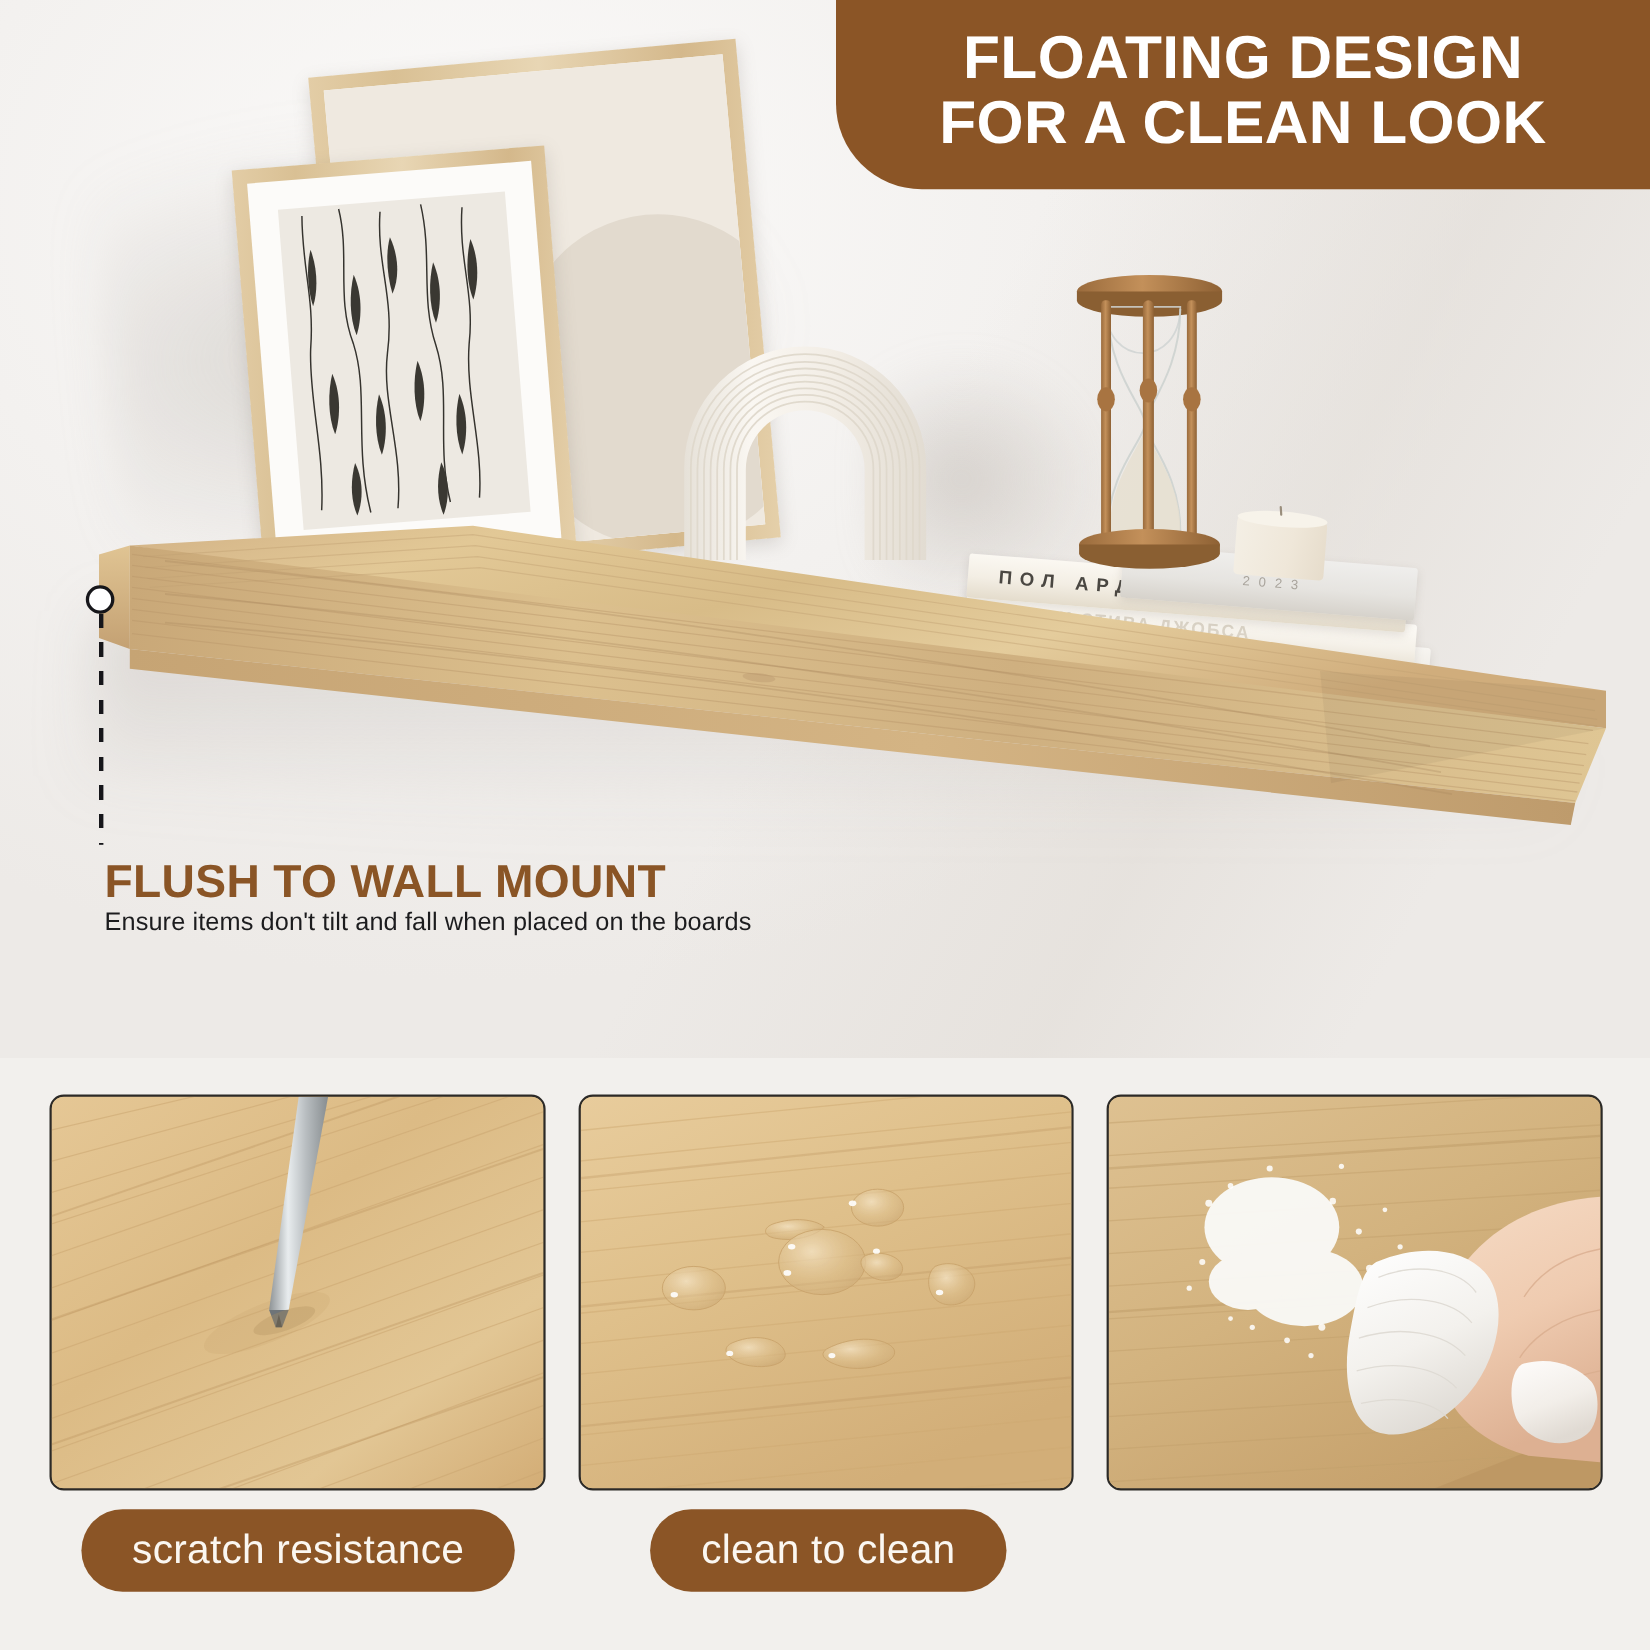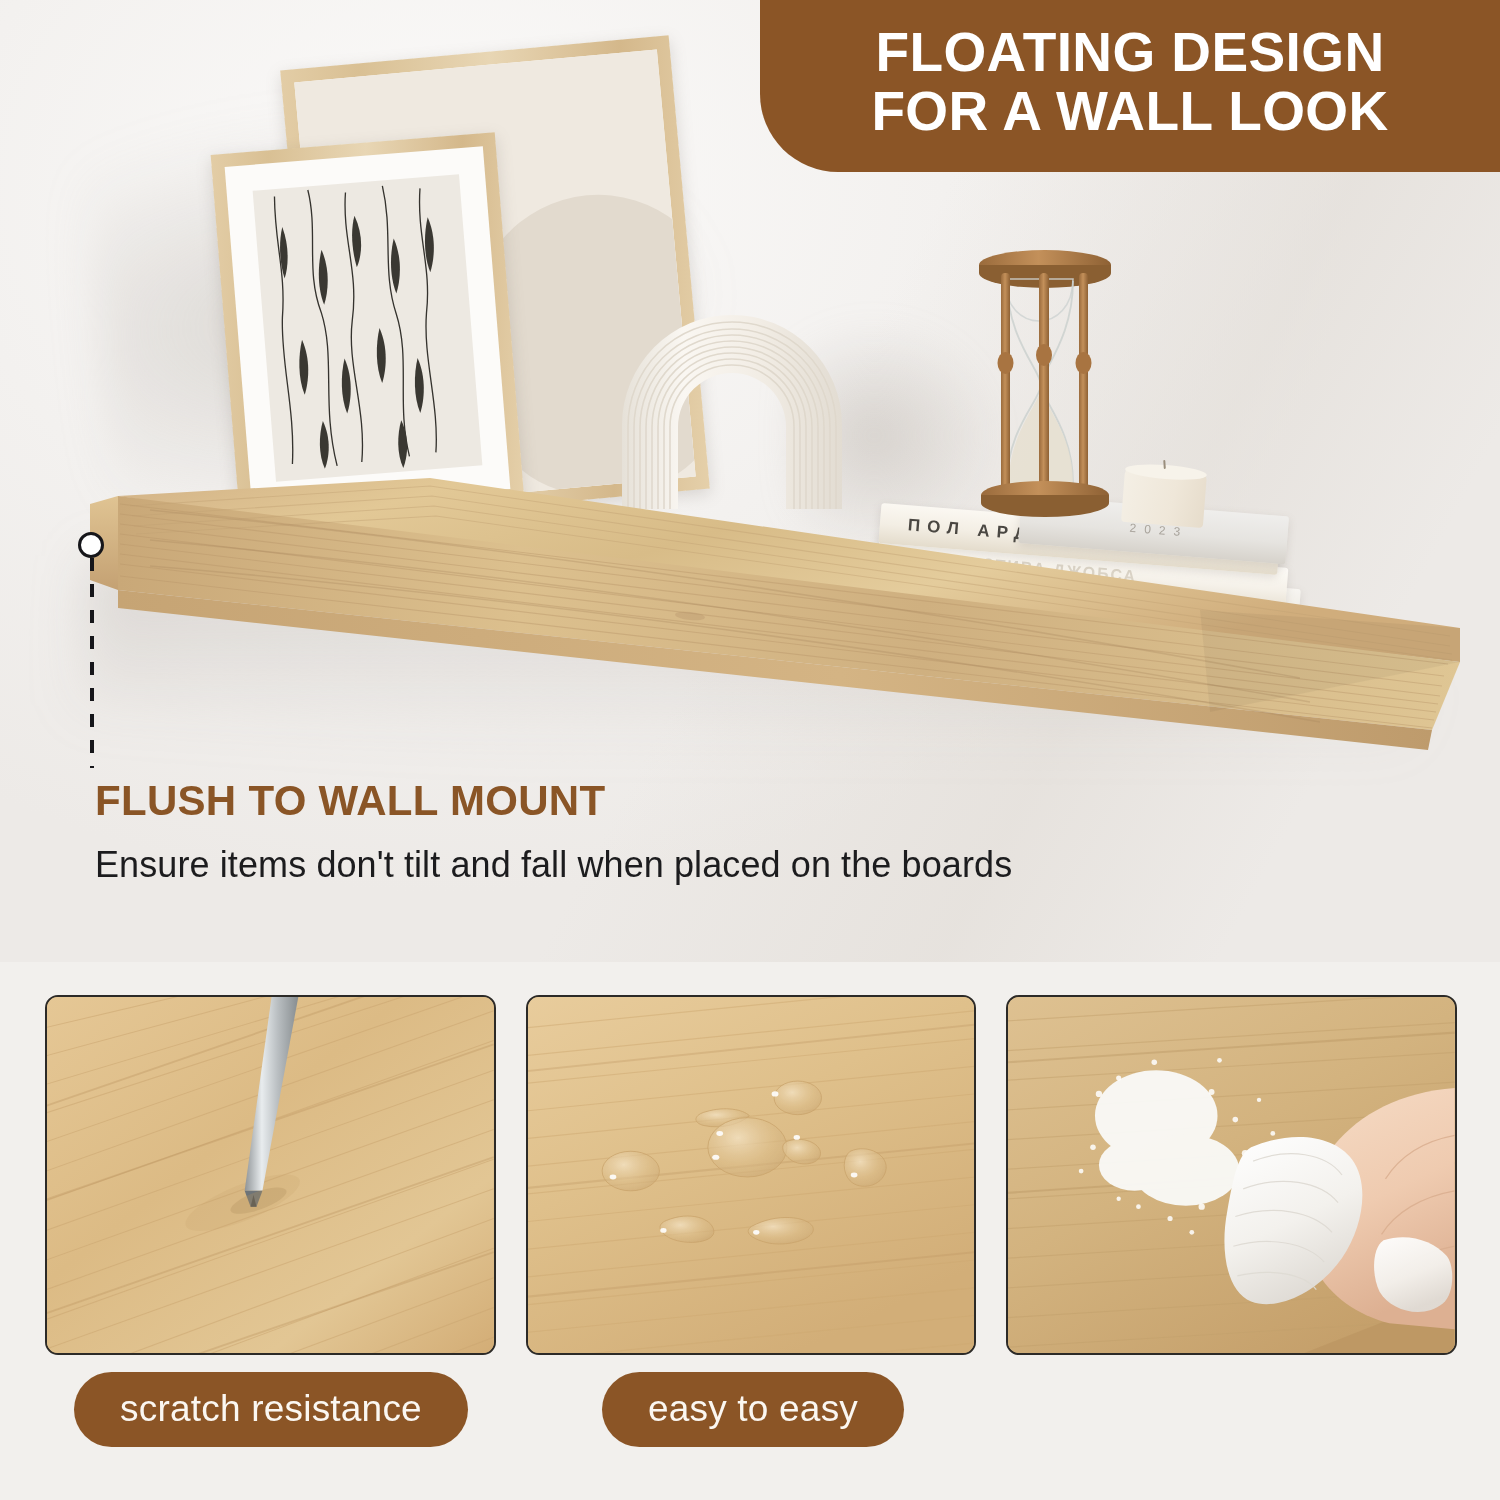--- a/index.html
+++ b/index.html
@@ -193,22 +193,22 @@
   }
 
   
   .hero-text { position:absolute; left:95px; top:778px; z-index:40; }
   .hero-title {
     font-size:42px; font-weight:bold; color:#8A5526;
     letter-spacing:0.3px; line-height:1.1;
     white-space:nowrap;
   }
   .hero-sub {
-    margin-top:20px;
-    font-size:36px; font-weight:normal; color:#1C1C1E;
+    margin-top:0;
+    font-size:23px; font-weight:normal; color:#1C1C1E;
     letter-spacing:0.1px; white-space:nowrap;
   }
 
   
   .features {
     position:absolute; left:0; top:962px; width:1500px; height:538px;
     background:#F2F0ED;
   }
   .panels {
     position:absolute; left:45px; top:33px;
@@ -426,21 +426,21 @@
     <div class="callout-line"></div>
   </div>
 
   <div class="hero-text">
     <div class="hero-title">FLUSH TO WALL MOUNT</div>
     <div class="hero-sub">Ensure items don't tilt and fall when placed on the boards</div>
   </div>
 
   <div class="banner">
     <div class="banner-line">FLOATING DESIGN</div>
-    <div class="banner-line">FOR A WALL LOOK</div>
+    <div class="banner-line">FOR A CLEAN LOOK</div>
   </div>
 </section>
 
 <section class="features">
   <div class="panels">
 
     <div class="panel">
       <svg viewBox="0 0 452 360" preserveAspectRatio="none">
         <defs>
           <linearGradient id="w1" x1="0" y1="0" x2="1" y2="1">
@@ -633,16 +633,16 @@
         <path d="M380 246 C404 238 430 246 444 262 C452 272 452 300 440 310 C420 326 388 318 376 298 C368 282 368 254 380 246 Z" fill="url(#cloth)" opacity="0.95"></path>
       </svg>
     </div>
   </div>
 
   <div class="badges">
     <div class="badge-slot">
       <div class="badge">scratch resistance</div>
     </div>
     <div class="badge-slot">
-      <div class="badge">easy to easy</div>
+      <div class="badge">clean to clean</div>
     </div>
   </div>
 </section>
 
 </body></html>

